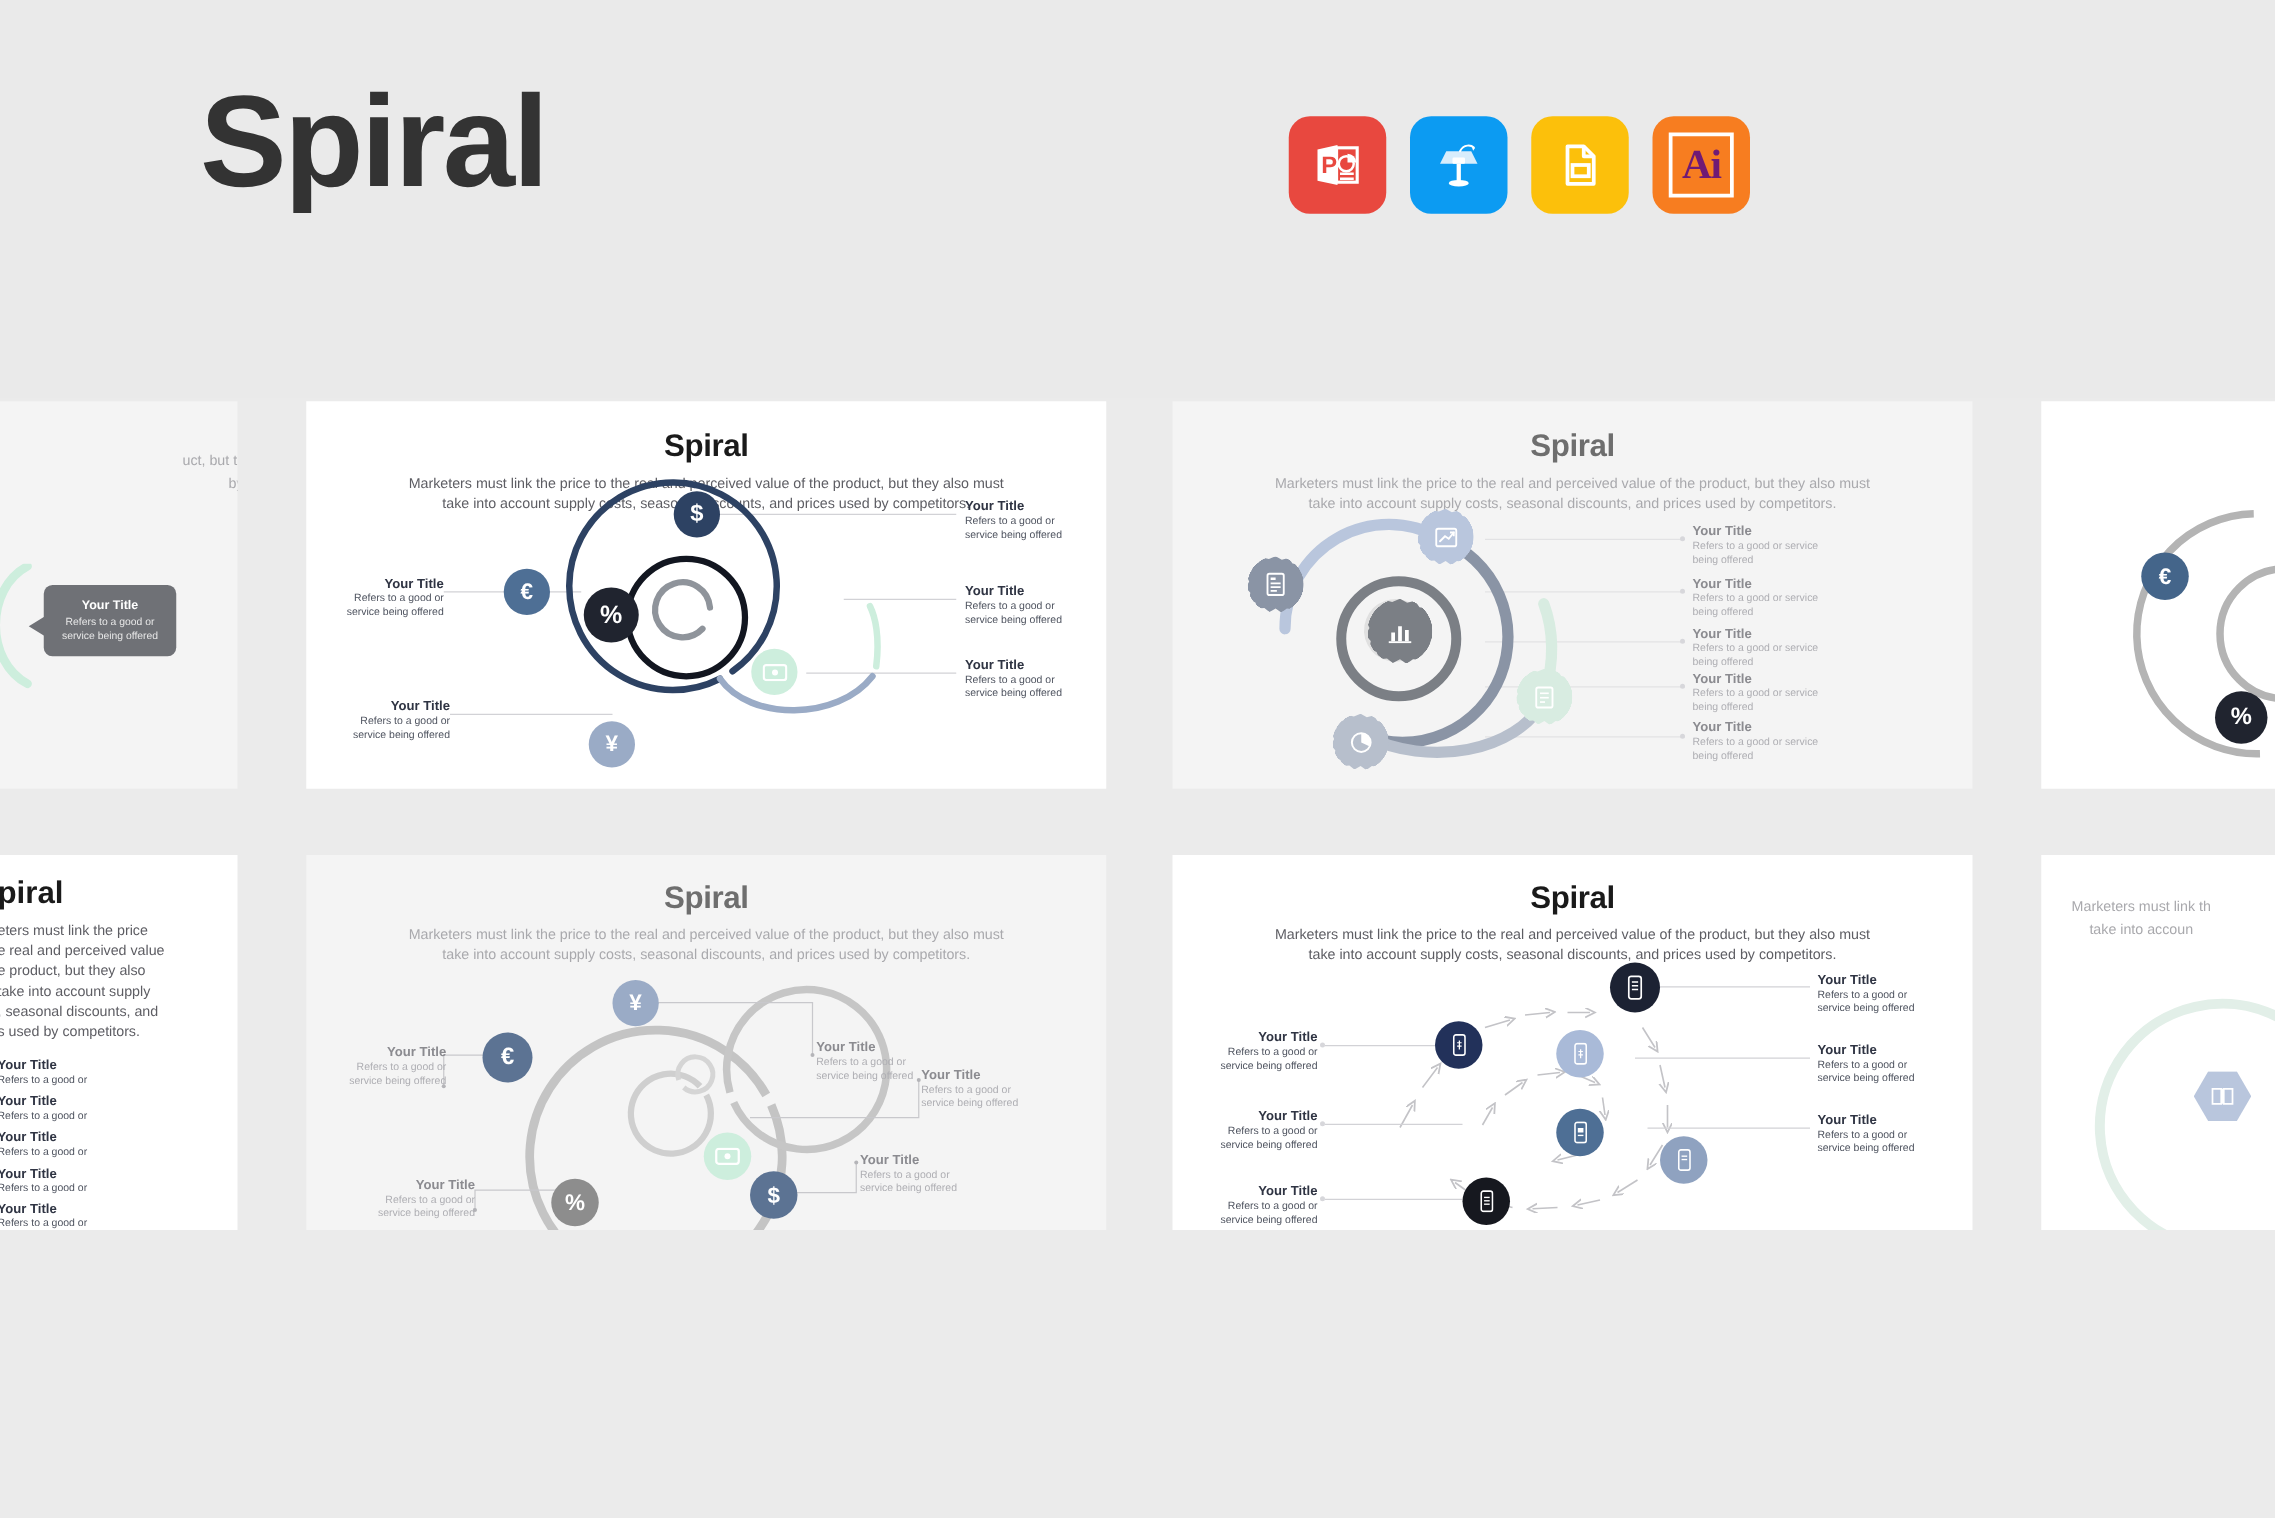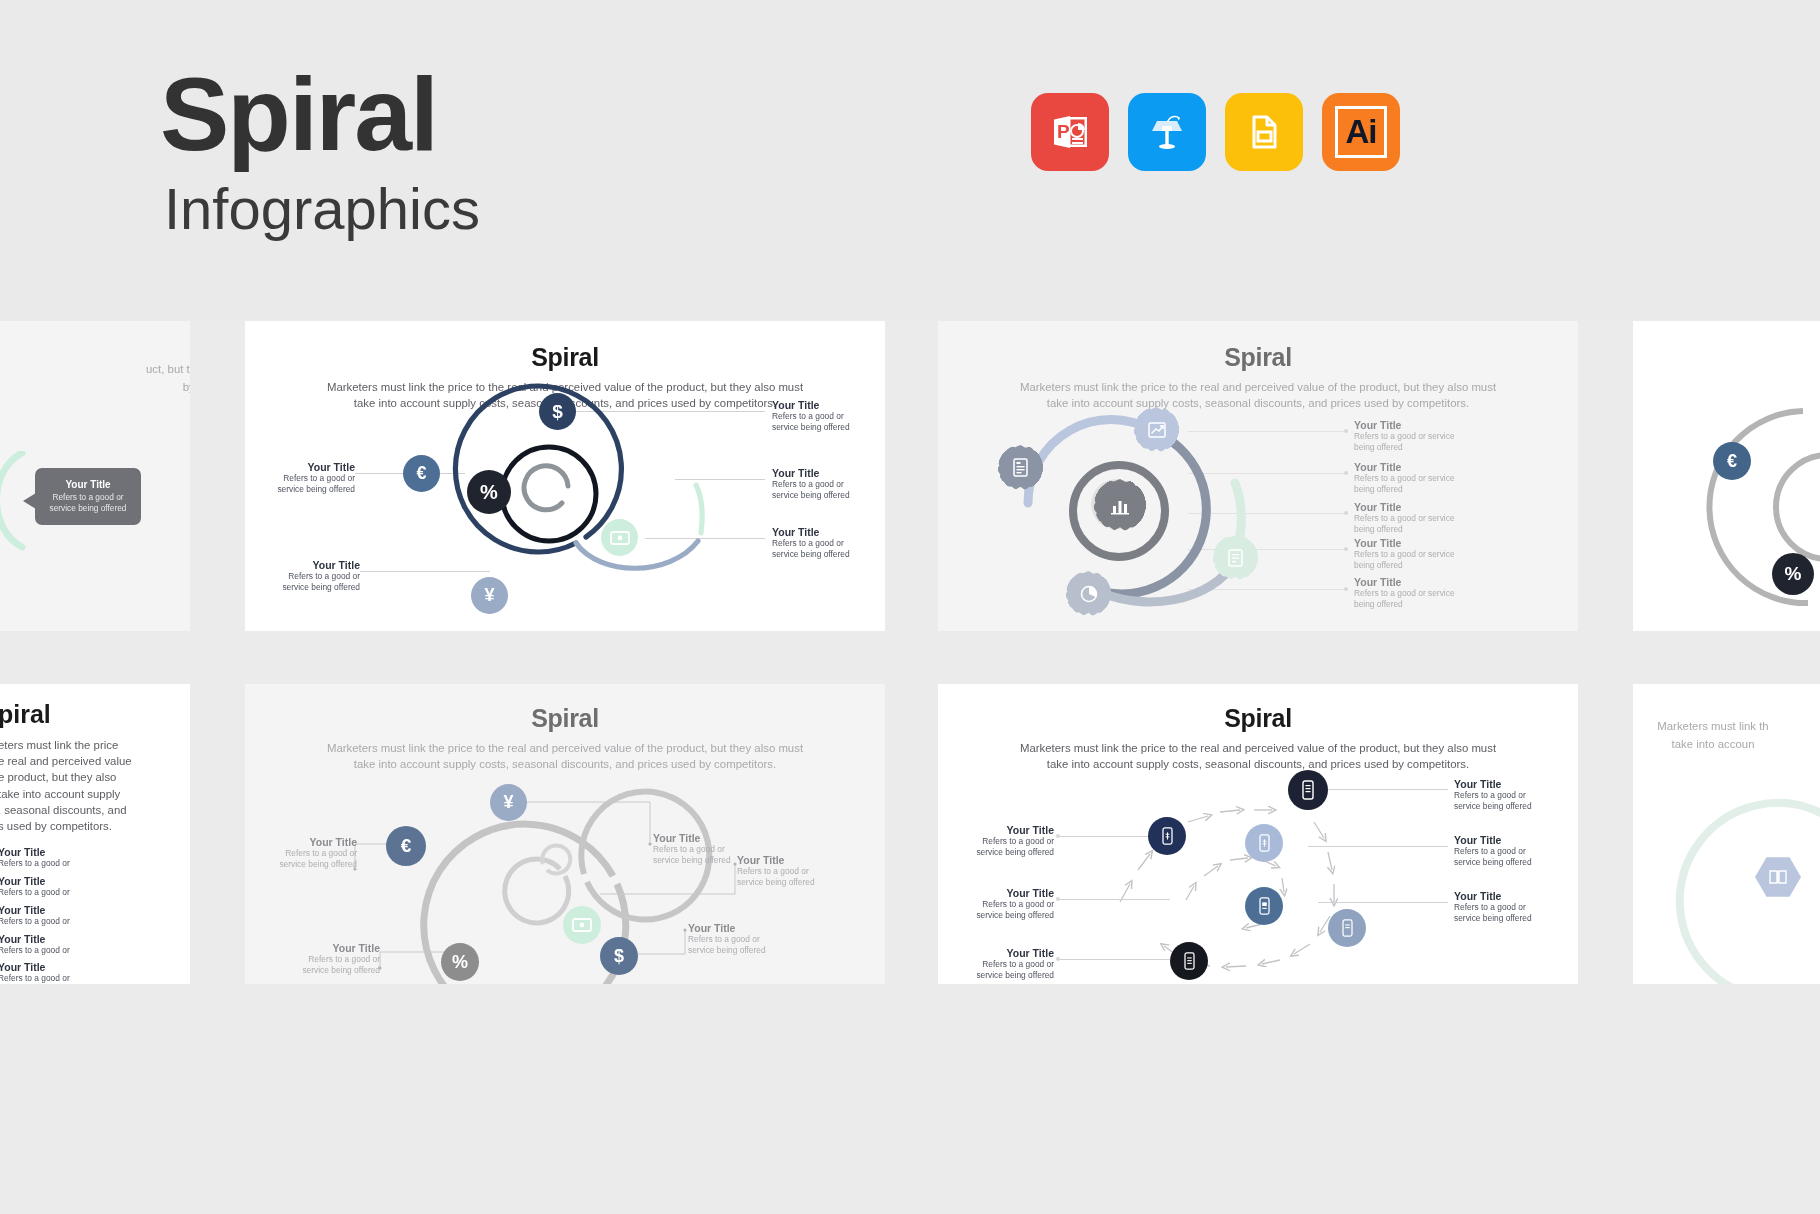--- a/index.html
+++ b/index.html
@@ -16,21 +16,21 @@
   .brand-title{
     font-size:104px;font-weight:bold;color:#333333;line-height:1;
     letter-spacing:-2px;margin:0;
   }
   .brand-sub{
     font-size:58px;font-weight:400;color:#3a3a3a;line-height:1;
     margin:14px 0 0 4px;letter-spacing:0px;
   }
   .app-icons{position:absolute;left:1031px;top:93px;display:flex;gap:19px;}
   .app-icon{width:78px;height:78px;border-radius:17px;display:flex;align-items:center;justify-content:center;}
-  .ai-glyph{font-size:33px;font-weight:bold;color:#0f172a;font-family:Liberation Sans, sans-serif;letter-spacing:-1px;}
+  .ai-glyph{font-size:33px;font-weight:bold;color:#701a75;font-family:Liberation Serif, serif;letter-spacing:-1px;}
   .ai-box{width:52px;height:52px;border:3px solid #fff;display:flex;align-items:center;justify-content:center;box-sizing:border-box;}
 
   
   .slides{position:absolute;left:0;top:318px;width:1820px;height:896px;}
   .slide{position:absolute;overflow:hidden;}
   .s-white{background:#ffffff;}
   .s-gray{background:#f4f4f4;}
 
   
   .r1{top:3px;height:310px;}
@@ -78,21 +78,20 @@
   }
   .ico{display:block;}
 </style>
 </head>
 <body>
 
 <div class="header">
 
   <div class="brand">
     <div class="brand-title">Spiral</div>
-    <div class="brand-sub">Infographics</div>
   </div>
 
   <div class="app-icons">
 
     <div class="app-icon" style="background:#e8483f;">
       <svg class="ico" width="44" height="44" viewBox="0 0 44 44">
         <rect x="20" y="7" width="19" height="30" fill="#fff"></rect>
         <rect x="22.5" y="9.5" width="14" height="25" fill="#e8483f"></rect>
         <path d="M30 13a7 7 0 0 1 7 7h-7z" fill="#fff"></path>
         <circle cx="29" cy="21" r="6" fill="none" stroke="#fff" stroke-width="2"></circle>

